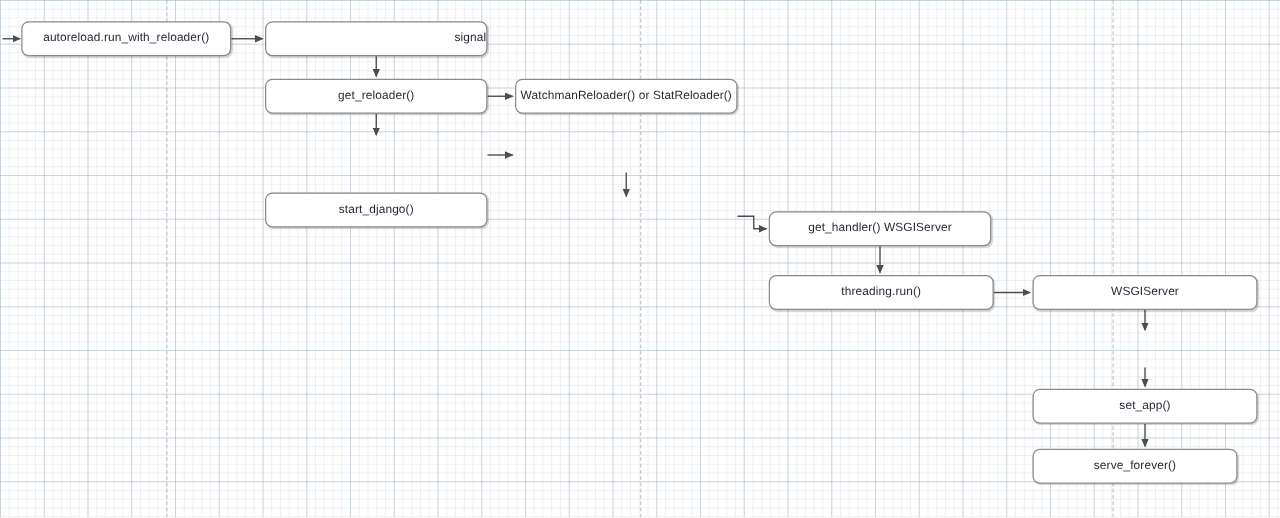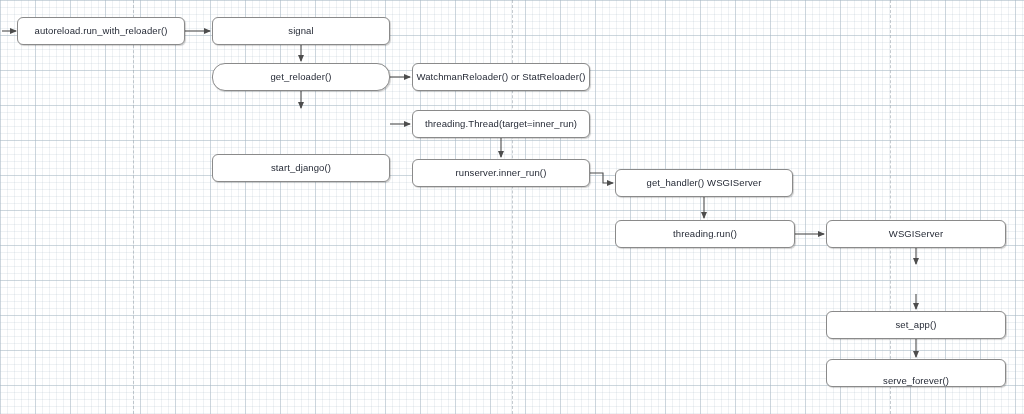--- a/index.html
+++ b/index.html
@@ -86,47 +86,41 @@
       <path d="M795,234 L824,234" marker-end="url(#ah)"></path>
       <path d="M916,248 L916,264" marker-end="url(#ah)"></path>
       <path d="M916,294 L916,309" marker-end="url(#ah)"></path>
       <path d="M916,339 L916,357" marker-end="url(#ah)"></path>
     </g>
   </svg>
 
   <div class="node" style="left:17px;top:17px;width:168px;height:28px;">
     <span>autoreload.run_with_reloader()</span>
   </div>
-  <div class="node" style="left:212px;top:17px;width:178px;height:28px;">
+  <div class="node" style="left:212px;top:17px;width:178px;height:28px;justify-content:flex-end;">
     <span>signal</span>
   </div>
-  <div class="node" style="left:212px;top:63px;width:178px;height:28px;border-radius:13px;">
+  <div class="node" style="left:212px;top:63px;width:178px;height:28px;">
     <span>get_reloader()</span>
   </div>
   <div class="node" style="left:412px;top:63px;width:178px;height:28px;">
     <span>WatchmanReloader() or StatReloader()</span>
   </div>
   <div class="node" style="left:212px;top:110px;width:178px;height:28px;margin-top:44px;">
     <span>start_django()</span>
-  </div>
-  <div class="node" style="left:412px;top:110px;width:178px;height:28px;">
-    <span>threading.Thread(target=inner_run)</span>
-  </div>
-  <div class="node" style="left:412px;top:159px;width:178px;height:28px;">
-    <span>runserver.inner_run()</span>
   </div>
   <div class="node" style="left:615px;top:169px;width:178px;height:28px;">
     <span>get_handler() WSGIServer</span>
   </div>
   <div class="node" style="left:615px;top:220px;width:180px;height:28px;">
     <span>threading.run()</span>
   </div>
   <div class="node" style="left:826px;top:220px;width:180px;height:28px;">
     <span>WSGIServer</span>
   </div>
   <div class="node" style="left:826px;top:311px;width:180px;height:28px;">
     <span>set_app()</span>
   </div>
-  <div class="node" style="left:826px;top:359px;width:180px;height:28px;align-items:flex-end;">
+  <div class="node" style="left:826px;top:359px;width:164px;height:28px;">
     <span>serve_forever()</span>
   </div>
 
 </div>
 
 </body></html>

